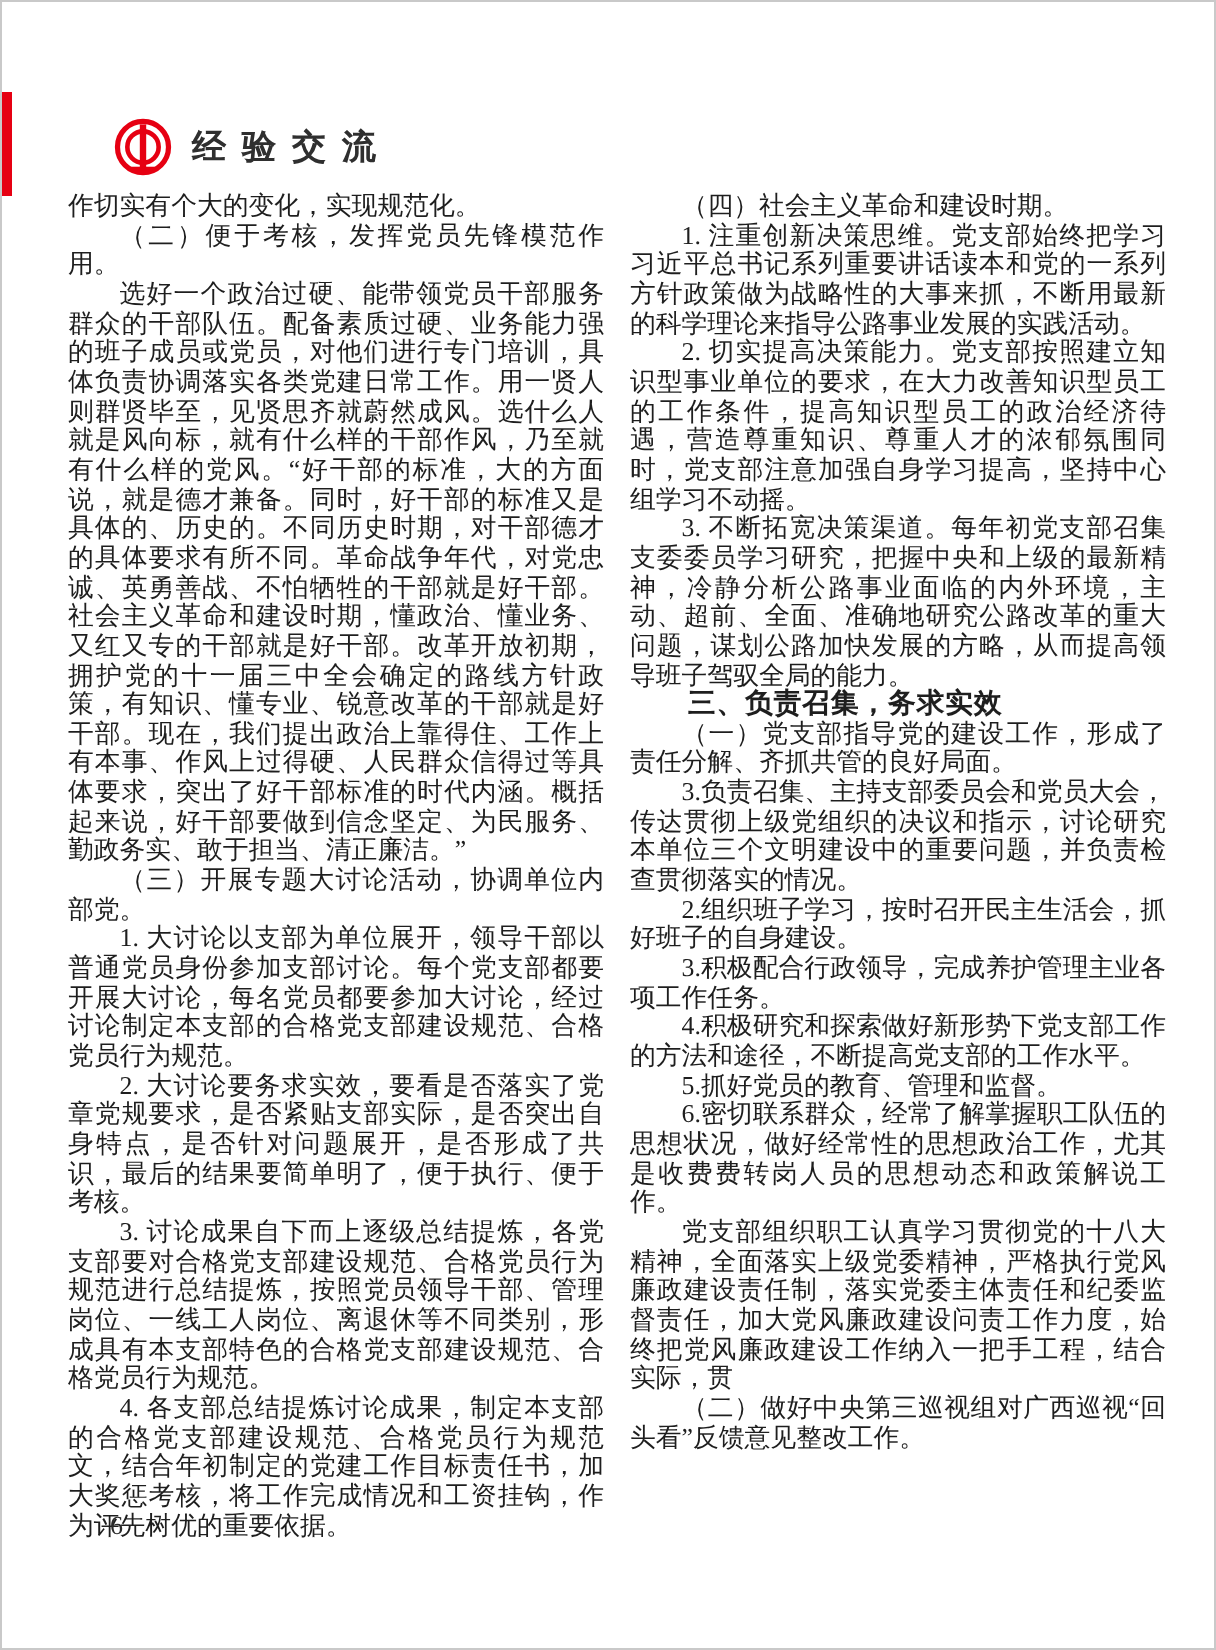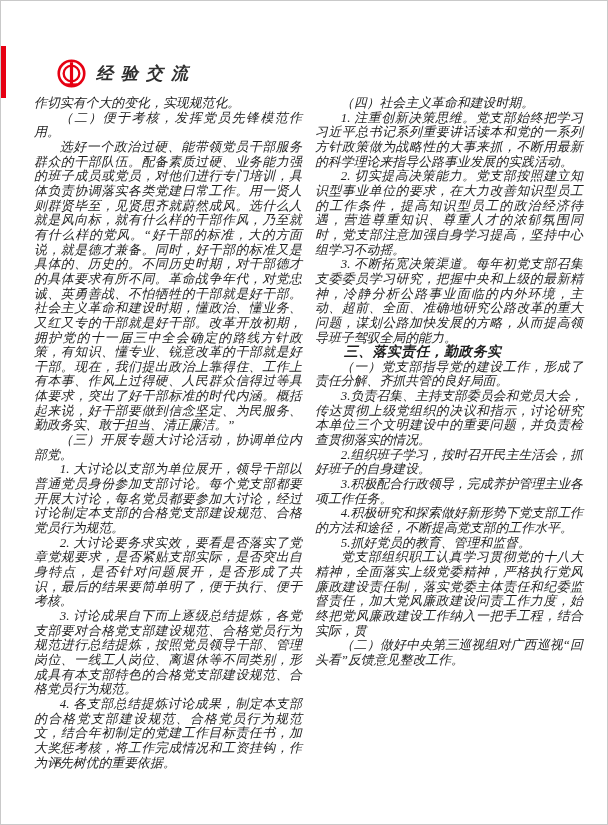--- a/index.html
+++ b/index.html
@@ -6,21 +6,20 @@
   html, body { background: #ffffff; }
   .page {
     position: relative;
     width: 608px;
     height: 825px;
     background: #ffffff;
     border: 1px solid #c9c9c9;
     overflow: hidden;
     font-family: "Liberation Serif", "DejaVu Serif", serif;
     color: #232323;
-    font-style: italic;
   }
   .spine-mark {
     position: absolute;
     left: 0;
     top: 45px;
     width: 5px;
     height: 52px;
   }
   .header {
     position: absolute;
@@ -38,21 +37,21 @@
     color: #2f2f2f;
     font-family: "DejaVu Serif", "Liberation Serif", serif;
     white-space: nowrap;
   }
   .content {
     position: absolute;
     left: 33px;
     top: 95px;
     width: 549px;
     display: flex;
-    justify-content: space-between;
+    gap: 13px;
   }
   .col {
     width: 268px;
     font-size: 12.9px;
     line-height: 14.65px;
     text-align: justify;
     text-justify: inter-character;
     color: #1e1e1e;
   }
   .col p { text-indent: 2em; margin: 0; }
@@ -97,27 +96,28 @@
       <p>1. 大讨论以支部为单位展开，领导干部以普通党员身份参加支部讨论。每个党支部都要开展大讨论，每名党员都要参加大讨论，经过讨论制定本支部的合格党支部建设规范、合格党员行为规范。</p>
       <p>2. 大讨论要务求实效，要看是否落实了党章党规要求，是否紧贴支部实际，是否突出自身特点，是否针对问题展开，是否形成了共识，最后的结果要简单明了，便于执行、便于考核。</p>
       <p>3. 讨论成果自下而上逐级总结提炼，各党支部要对合格党支部建设规范、合格党员行为规范进行总结提炼，按照党员领导干部、管理岗位、一线工人岗位、离退休等不同类别，形成具有本支部特色的合格党支部建设规范、合格党员行为规范。</p>
       <p>4. 各支部总结提炼讨论成果，制定本支部的合格党支部建设规范、合格党员行为规范文，结合年初制定的党建工作目标责任书，加大奖惩考核，将工作完成情况和工资挂钩，作为评先树优的重要依据。</p>
     </div>
     <div class="col">
       <p>（四）社会主义革命和建设时期。</p>
       <p>1. 注重创新决策思维。党支部始终把学习习近平总书记系列重要讲话读本和党的一系列方针政策做为战略性的大事来抓，不断用最新的科学理论来指导公路事业发展的实践活动。</p>
       <p>2. 切实提高决策能力。党支部按照建立知识型事业单位的要求，在大力改善知识型员工的工作条件，提高知识型员工的政治经济待遇，营造尊重知识、尊重人才的浓郁氛围同时，党支部注意加强自身学习提高，坚持中心组学习不动摇。</p>
       <p>3. 不断拓宽决策渠道。每年初党支部召集支委委员学习研究，把握中央和上级的最新精神，冷静分析公路事业面临的内外环境，主动、超前、全面、准确地研究公路改革的重大问题，谋划公路加快发展的方略，从而提高领导班子驾驭全局的能力。</p>
-      <p class="heading">三、落实责任，勤政务实</p>
+      <p class="heading">三、负责召集，务求实效</p>
       <p>（一）党支部指导党的建设工作，形成了责任分解、齐抓共管的良好局面。</p>
       <p>3.负责召集、主持支部委员会和党员大会，传达贯彻上级党组织的决议和指示，讨论研究本单位三个文明建设中的重要问题，并负责检查贯彻落实的情况。</p>
       <p>2.组织班子学习，按时召开民主生活会，抓好班子的自身建设。</p>
       <p>3.积极配合行政领导，完成养护管理主业各项工作任务。</p>
       <p>4.积极研究和探索做好新形势下党支部工作的方法和途径，不断提高党支部的工作水平。</p>
       <p>5.抓好党员的教育、管理和监督。</p>
+      <p>6.密切联系群众，经常了解掌握职工队伍的思想状况，做好经常性的思想政治工作，尤其是收费费转岗人员的思想动态和政策解说工作。</p>
       <p>党支部组织职工认真学习贯彻党的十八大精神，全面落实上级党委精神，严格执行党风廉政建设责任制，落实党委主体责任和纪委监督责任，加大党风廉政建设问责工作力度，始终把党风廉政建设工作纳入一把手工程，结合实际，贯</p>
       <p>（二）做好中央第三巡视组对广西巡视“回头看”反馈意见整改工作。</p>
     </div>
   </div>
 
   <div class="page-number">6</div>
 
 </div>
 
 </body></html>

